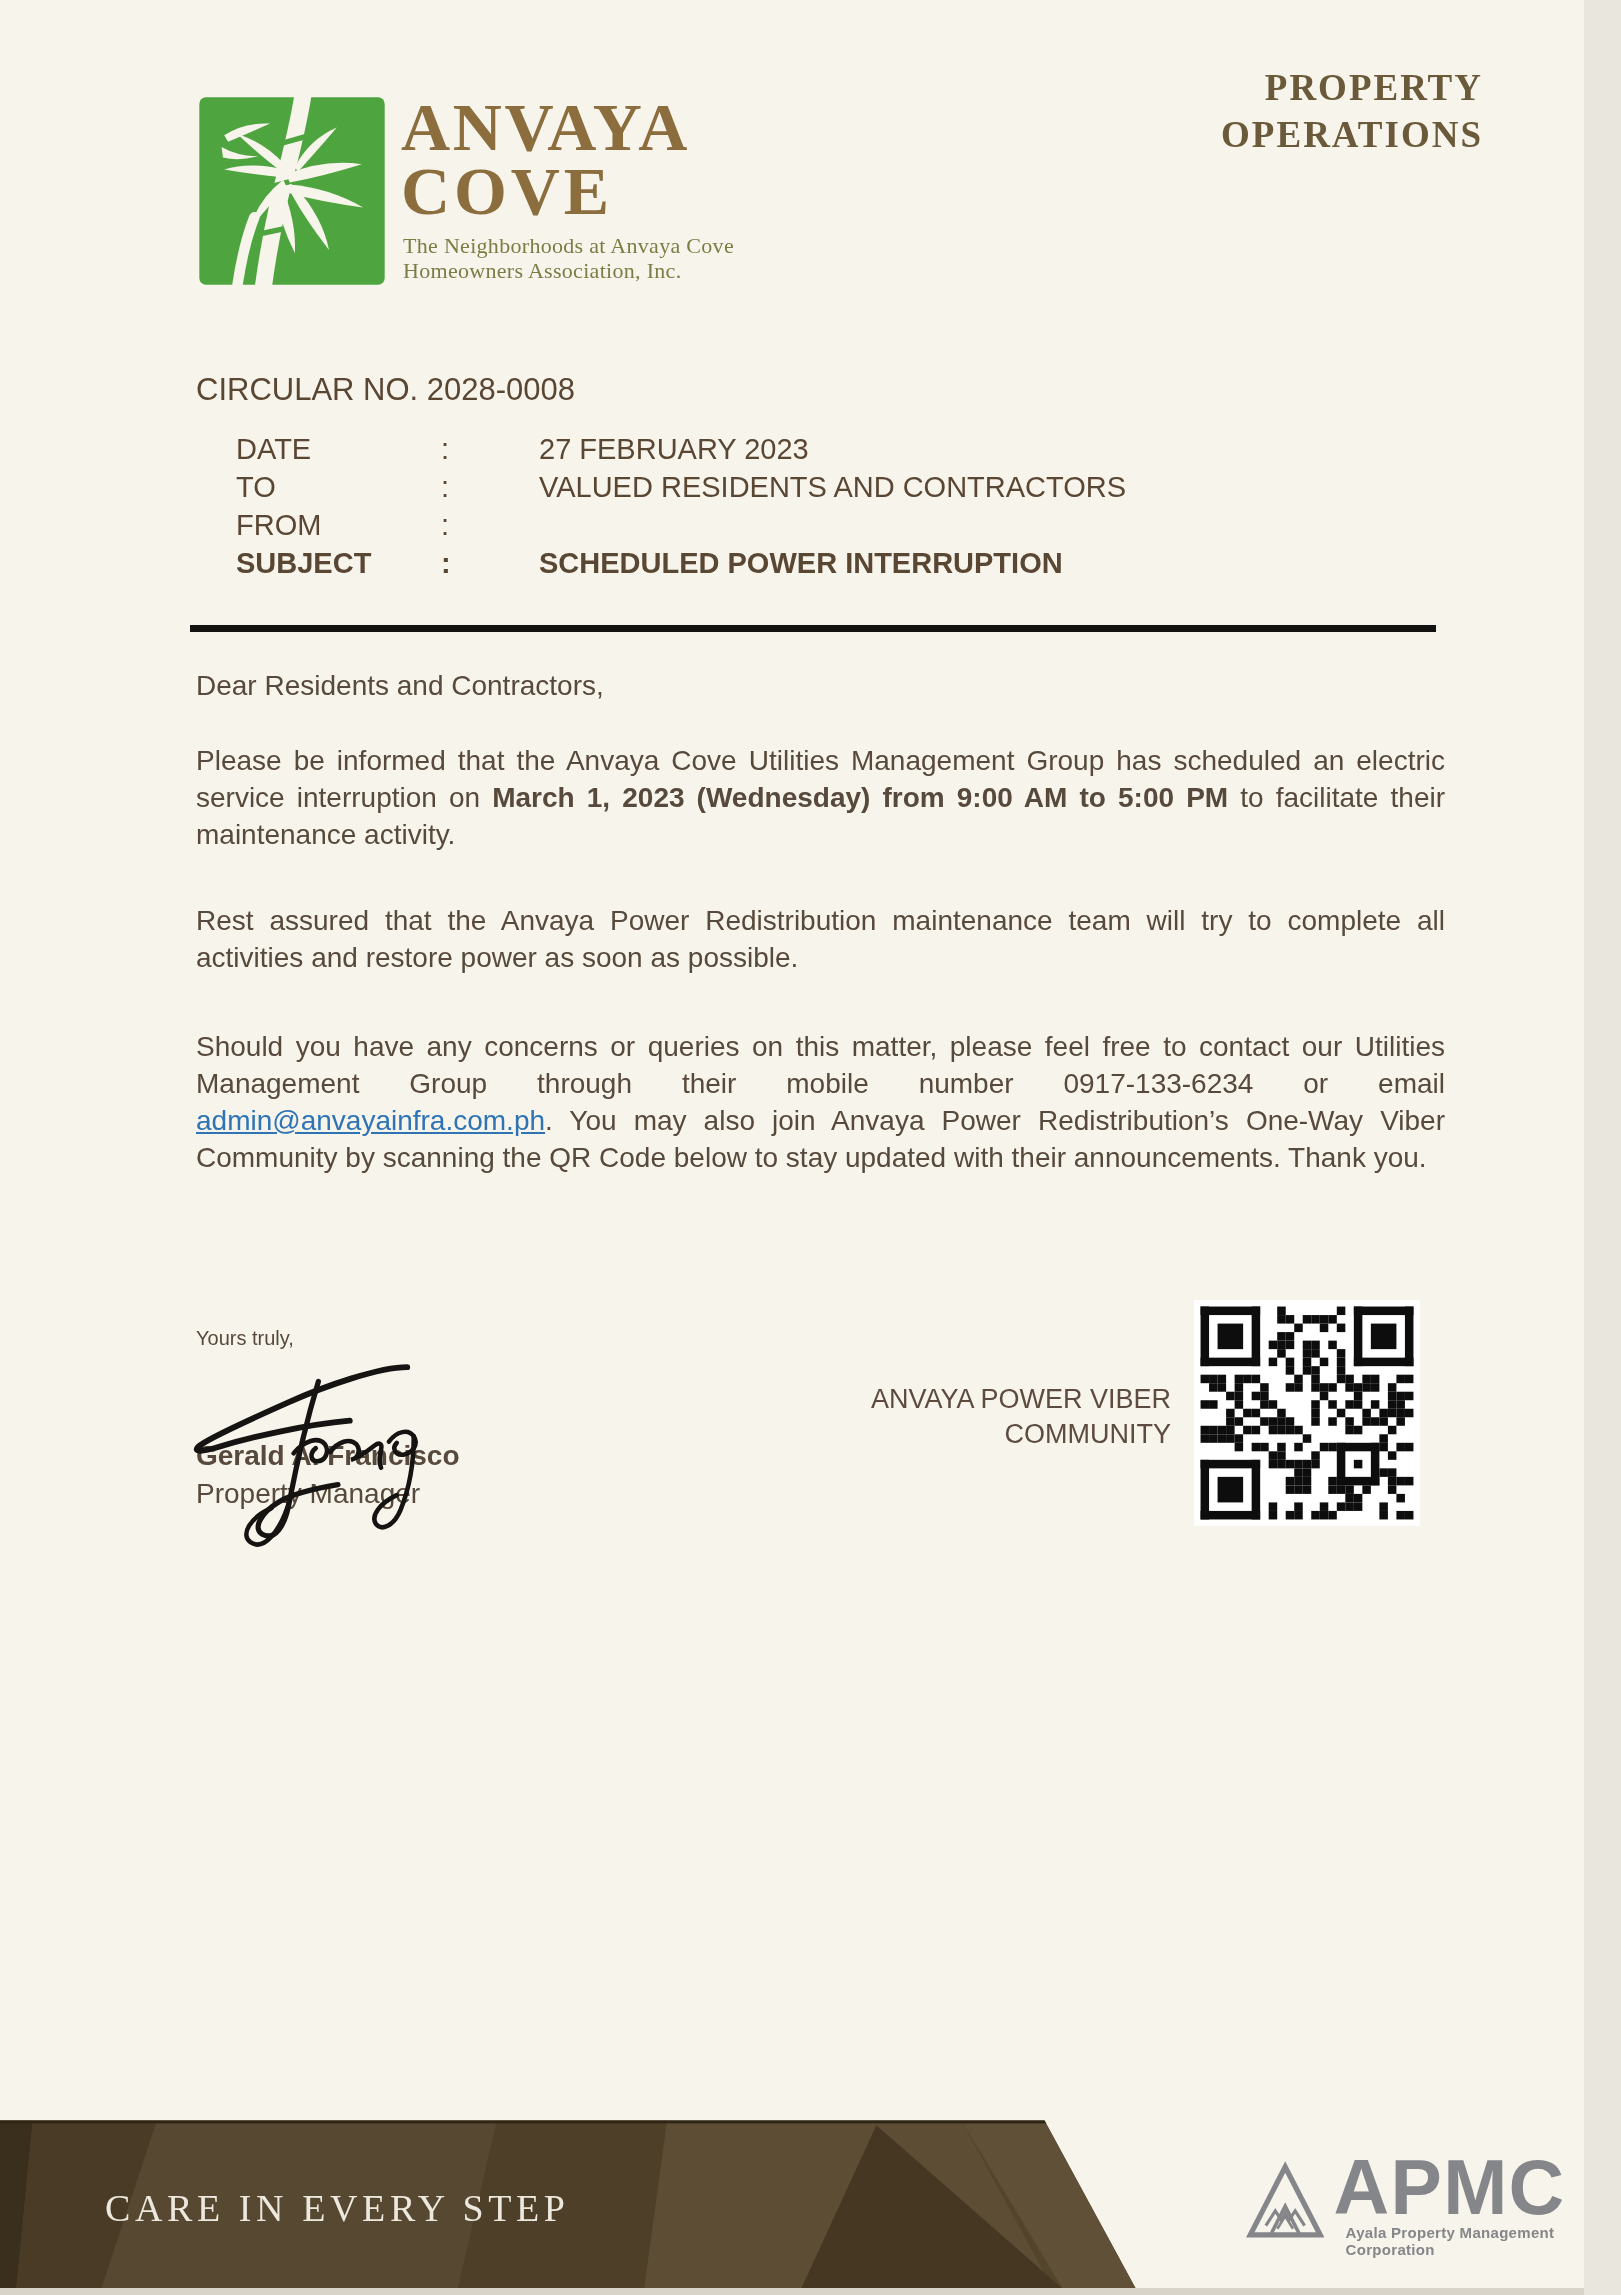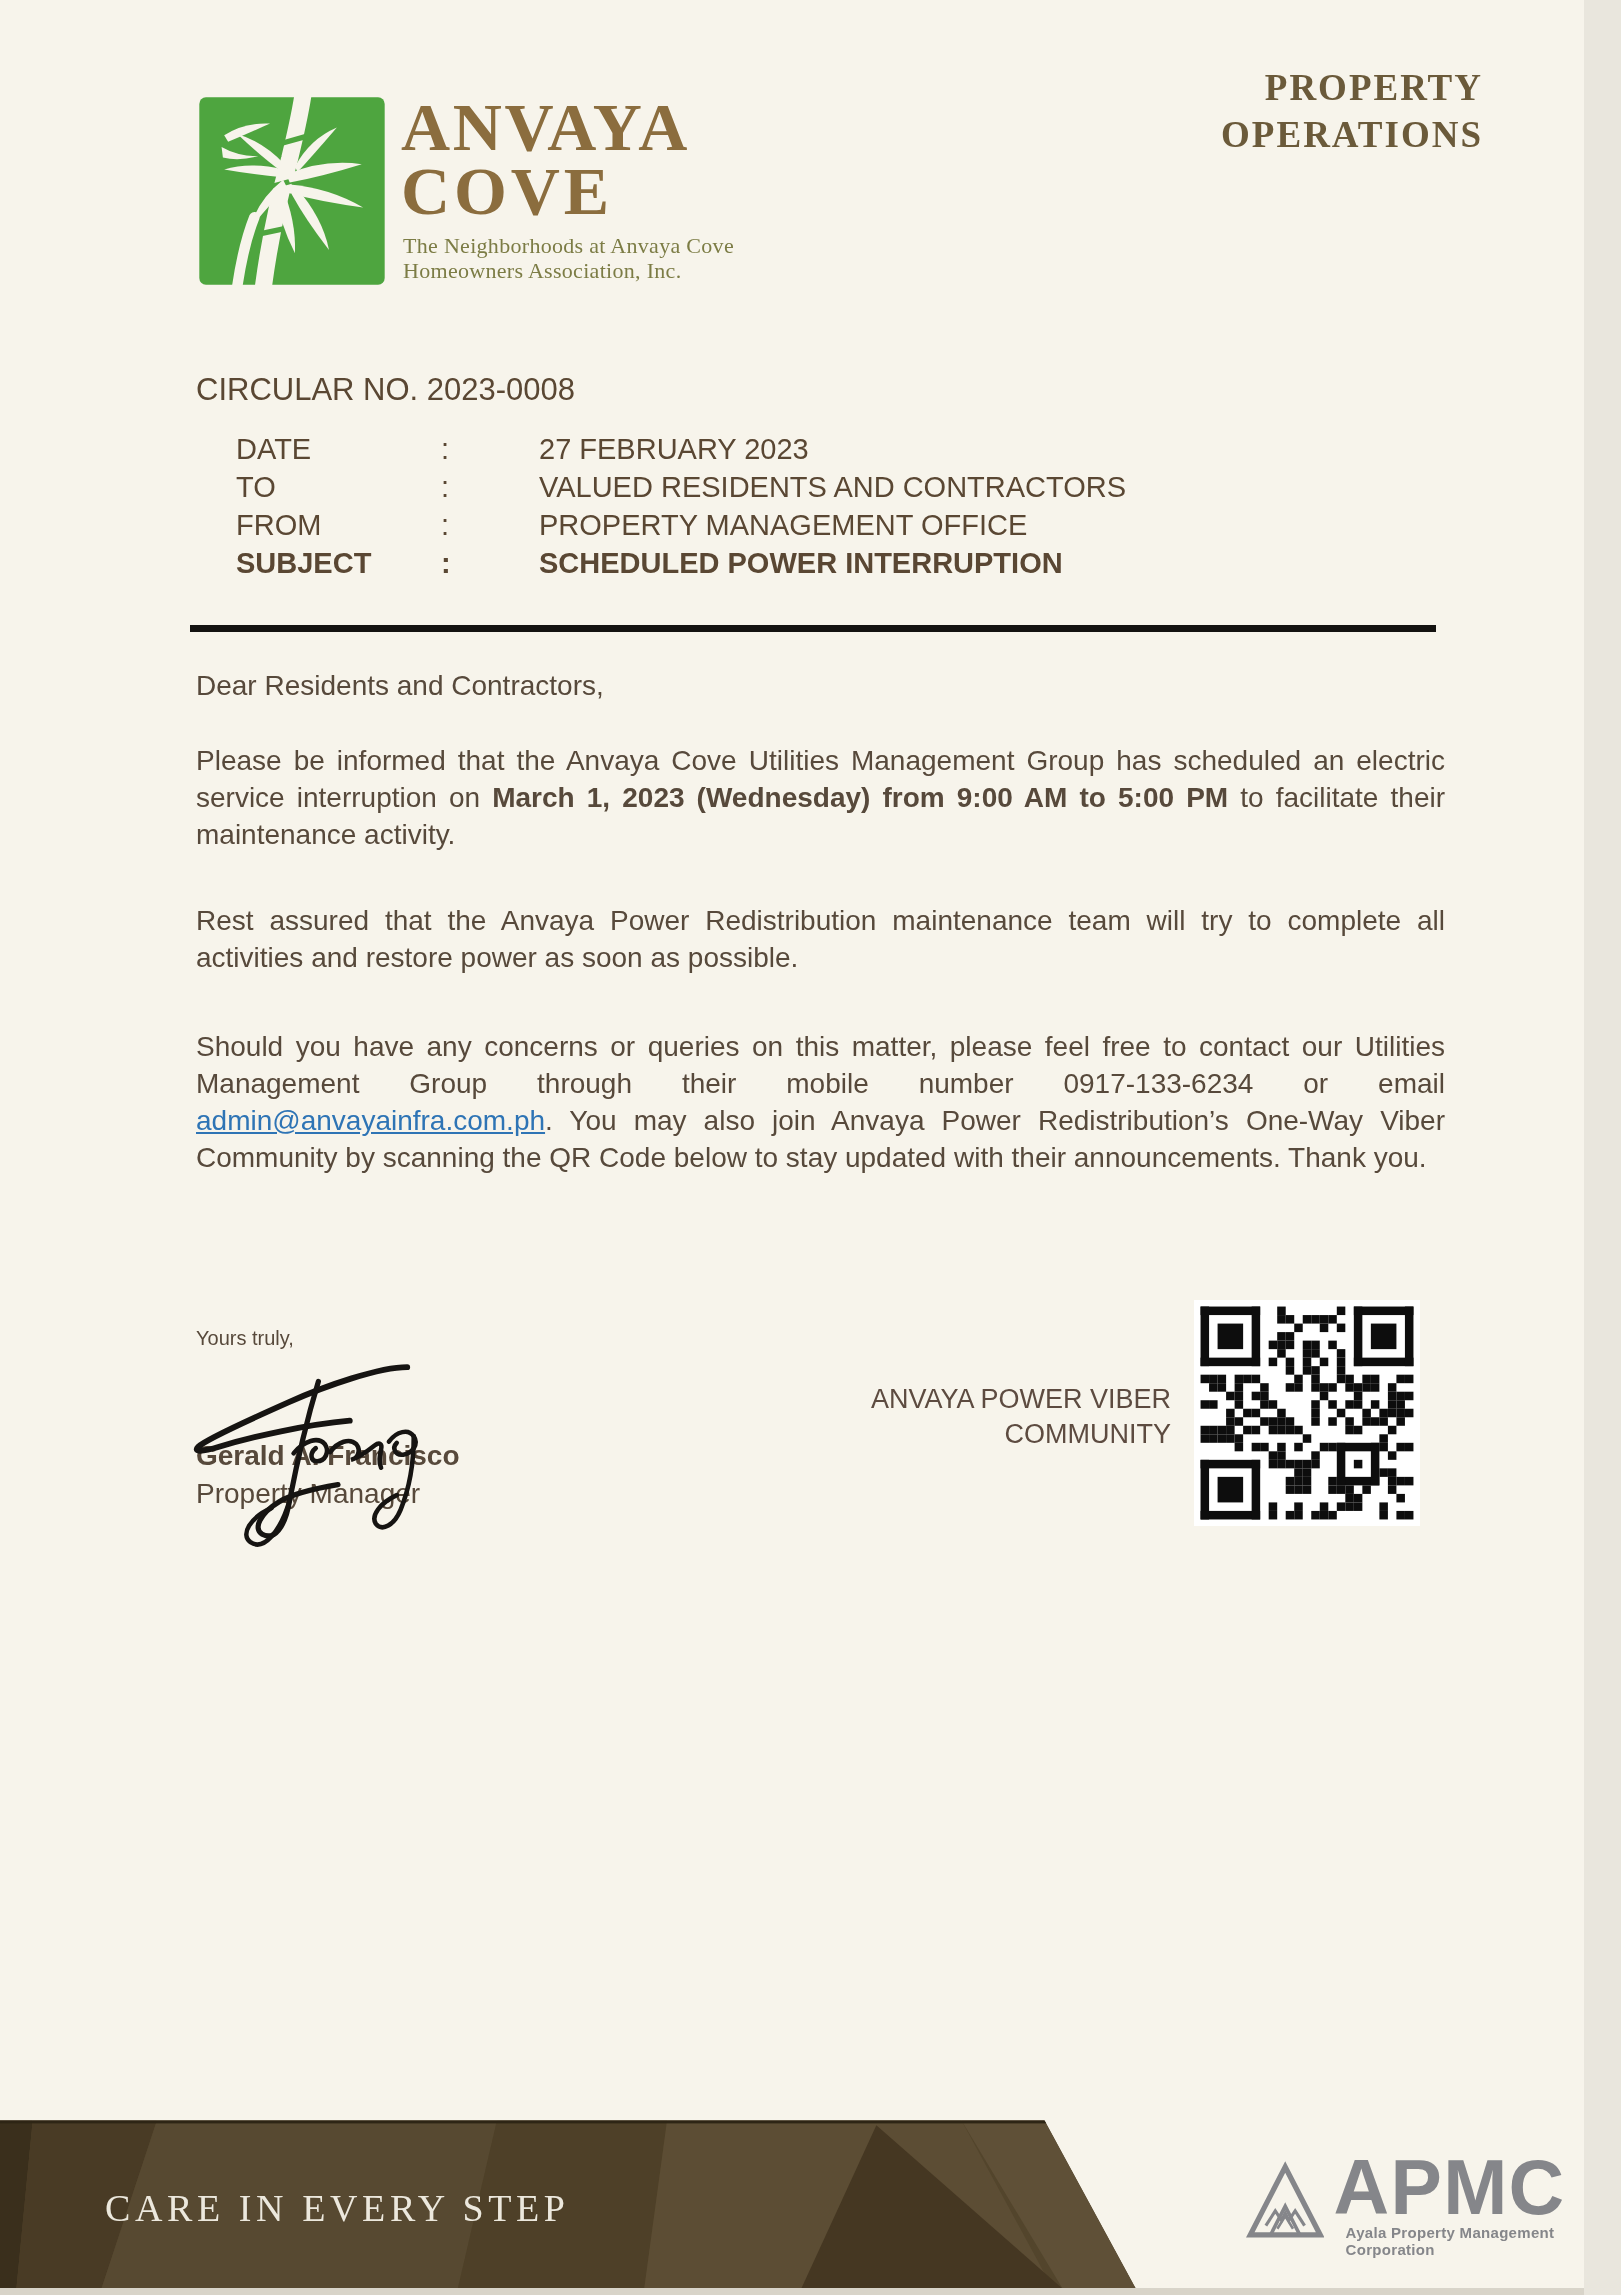--- a/index.html
+++ b/index.html
@@ -90,37 +90,36 @@
   <div class="logo-tagline">
     <div>The Neighborhoods at Anvaya Cove</div>
     <div>Homeowners Association, Inc.</div>
   </div>
 
   <div class="dept">
     <div>PROPERTY</div>
     <div>OPERATIONS</div>
   </div>
 
-  <div class="circular">CIRCULAR NO. 2023-0008</div>
+  <div class="circular">CIRCULAR NO. 2028-0008</div>
 
   <div class="meta">
     <div class="meta-row">
       <span class="label">DATE</span>
       <span class="colon">:</span>
       <span class="value">27 FEBRUARY 2023</span>
     </div>
     <div class="meta-row">
       <span class="label">TO</span>
       <span class="colon">:</span>
       <span class="value">VALUED RESIDENTS AND CONTRACTORS</span>
     </div>
     <div class="meta-row">
       <span class="label">FROM</span>
       <span class="colon">:</span>
-      <span class="value">PROPERTY MANAGEMENT OFFICE</span>
     </div>
     <div class="meta-row bold">
       <span class="label">SUBJECT</span>
       <span class="colon">:</span>
       <span class="value">SCHEDULED POWER INTERRUPTION</span>
     </div>
   </div>
 
   <div class="rule"></div>
 

